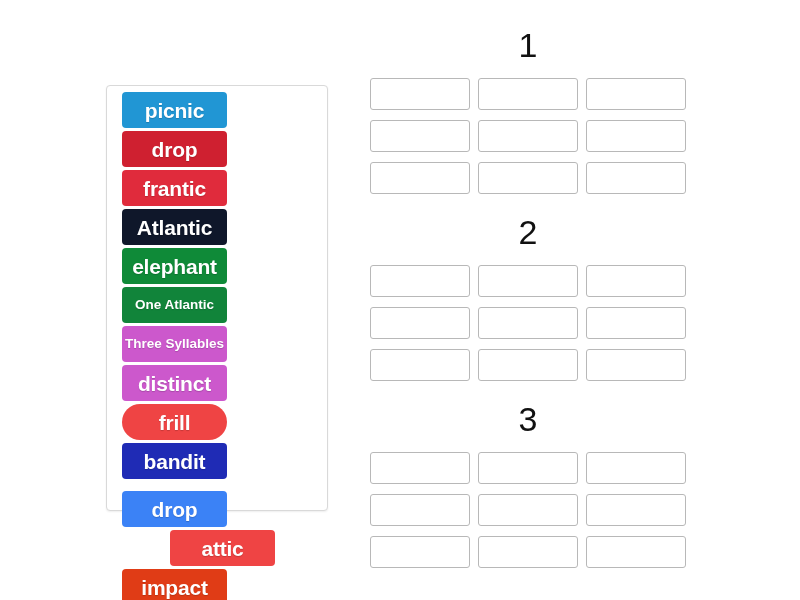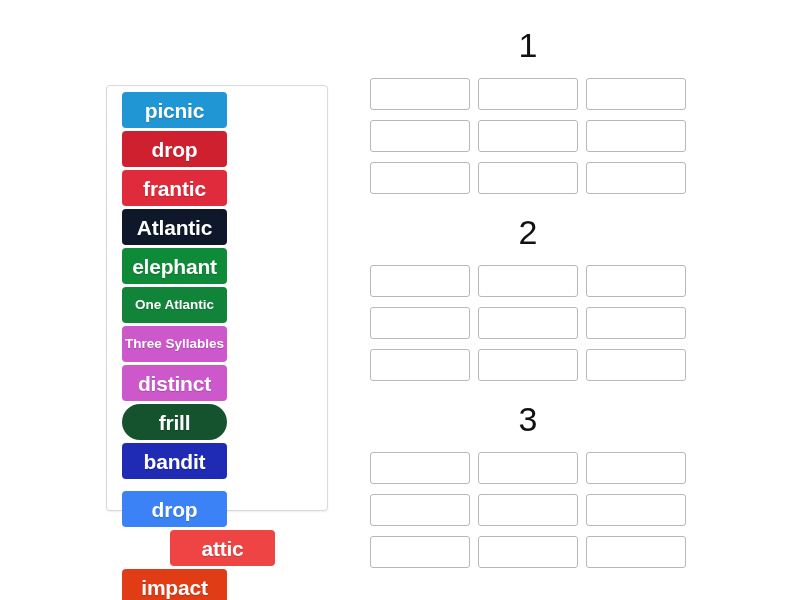--- a/index.html
+++ b/index.html
@@ -103,21 +103,21 @@
   <div class="word-bank">
     <div class="tile-grid">
         <div class="tile" style="background: rgb(33, 150, 212);">picnic</div>
         <div class="tile" style="background: rgb(207, 32, 48);">drop</div>
         <div class="tile" style="background: rgb(224, 43, 60);">frantic</div>
         <div class="tile" style="background: #0f172a;">Atlantic</div>
         <div class="tile" style="background: rgb(15, 138, 56);">elephant</div>
         <div class="tile cat" style="background: rgb(17, 132, 58);">One Atlantic</div>
         <div class="tile cat" style="background: rgb(204, 88, 204);">Three Syllables</div>
         <div class="tile" style="background: rgb(204, 88, 204);">distinct</div>
-        <div class="tile" style="background: #14532d; border-radius: 18px;">frill</div>
+        <div class="tile" style="background: #ef4444; border-radius: 18px;">frill</div>
         <div class="tile" style="background: rgb(31, 43, 181);">bandit</div>
         <div class="tile" style="background: #3b82f6; margin-top: 9px;">drop</div>
         <div class="tile" style="background: #ef4444; margin-left: 48px;">attic</div>
         <div class="tile" style="background: rgb(224, 60, 22);">impact</div>
       </div>
   </div>
 
   <div class="drop-group" id="group-0" style="left:370px; top:28px;">
     <div class="group-title">1</div>
     <div class="slot-grid">

